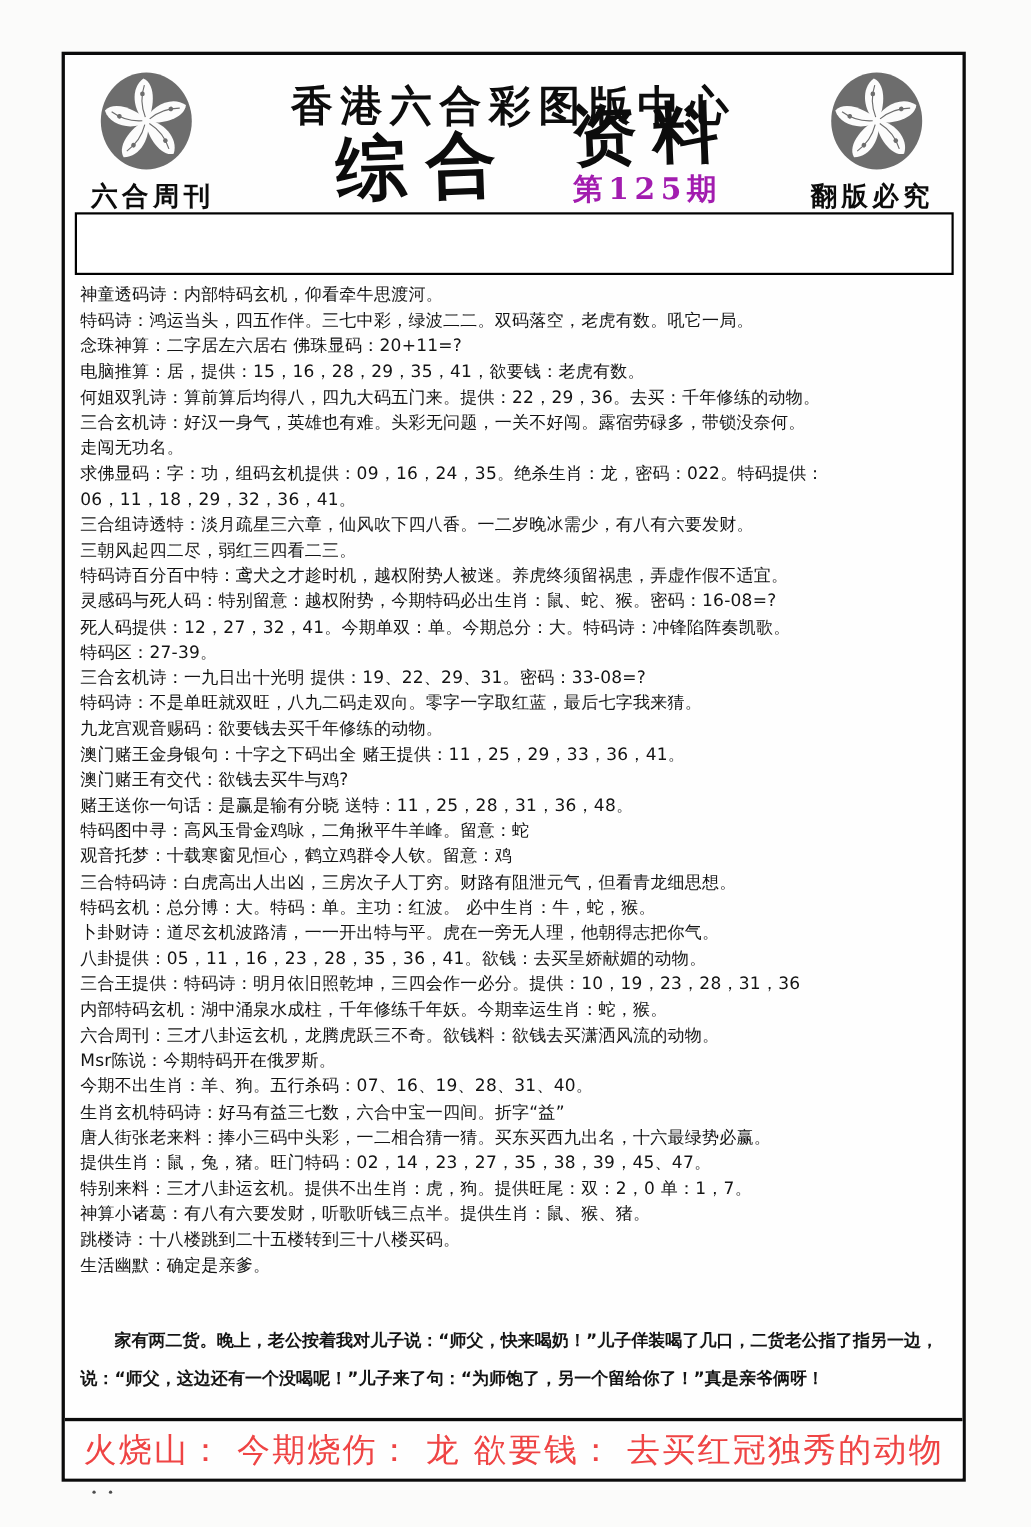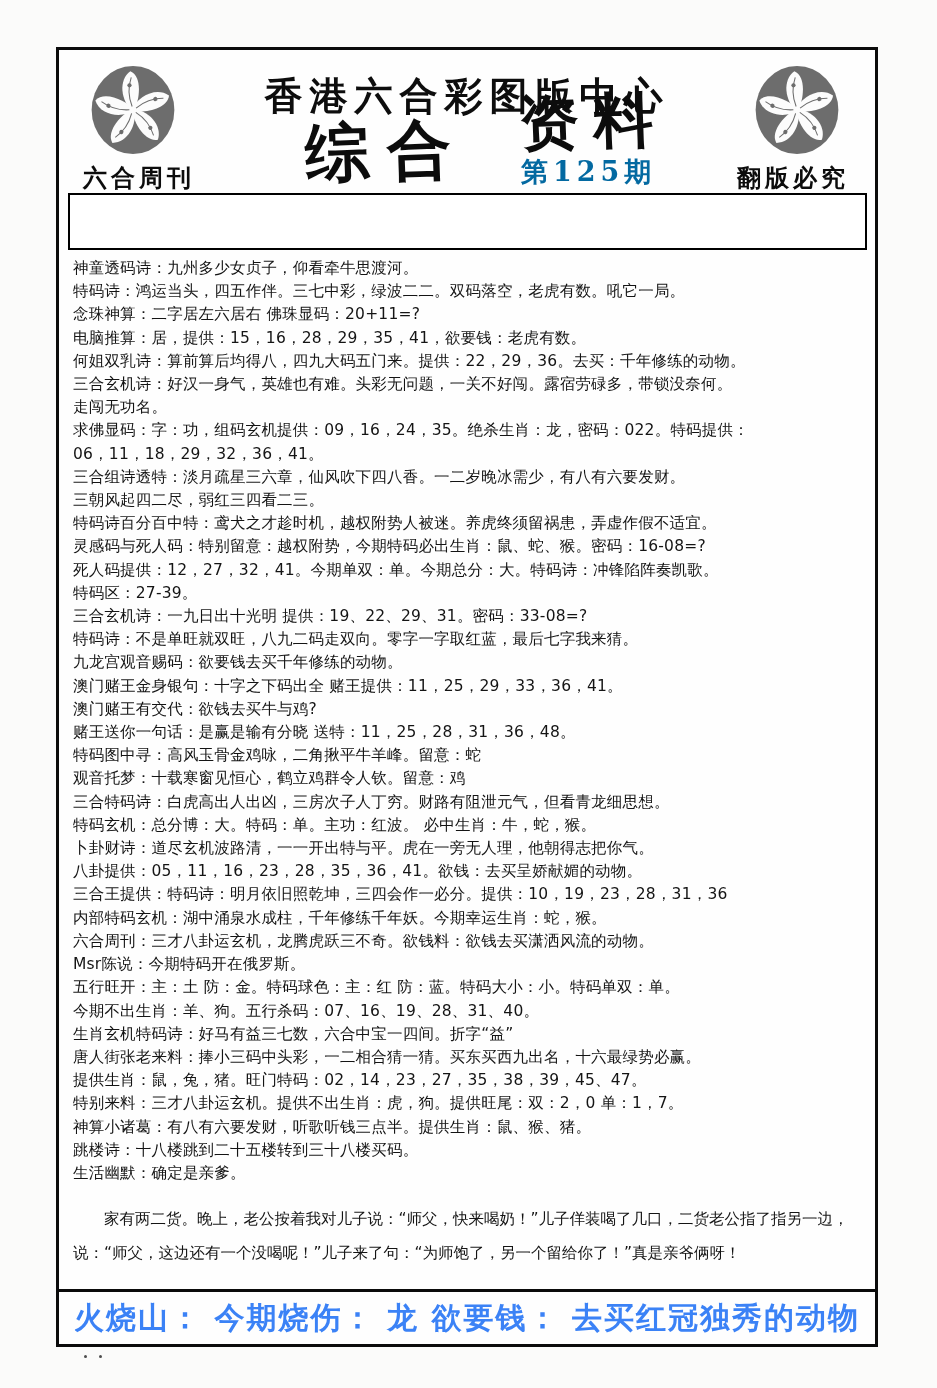--- a/index.html
+++ b/index.html
@@ -13,43 +13,43 @@
   .logo-left  { left:30px; top:12px; }
   .logo-right { right:34px; top:12px; }
   .main-title { position:absolute; top:6px; left:130px; right:130px; text-align:center;
                 font-family:"DejaVu Serif","Liberation Serif",serif; font-weight:bold;
                 font-size:38px; letter-spacing:7px; color:#0d0d0d;margin-top:15px; }
   .mh { position:absolute; font-family:"DejaVu Serif","Liberation Serif",serif; font-weight:bold;
         color:#0c0c0c; transform:rotate(-2deg); }
   .mh-left  { left:246px; top:58px;  font-size:64px; letter-spacing:18px; }
   .mh-right { left:460px; top:32px;  font-size:60px; letter-spacing:14px; }
   .issue { position:absolute; left:462px; top:104px; font-family:"DejaVu Serif","Liberation Serif",serif;
-           font-weight:bold; font-size:27px; letter-spacing:5px; color:#0369a1; }
+           font-weight:bold; font-size:27px; letter-spacing:5px; color:#a21caf; }
   .stamp { position:absolute; top:112px; font-family:"DejaVu Serif","Liberation Serif",serif;
            font-weight:bold; font-size:24px; letter-spacing:4px; color:#0c0c0c; }
   .stamp-left  { left:24px; }
   .stamp-right { right:26px; }
 
   .empty-box { position:absolute; left:9px; top:143px; width:799px; height:57px; box-sizing:border-box;
                border:2px solid #000; background:#fff; }
 
   
   .body-text { position:absolute; left:14px; top:207px; width:795px;
                font-size:15.5px; line-height:23.2px; letter-spacing:0.2px;
                color:#141414; font-weight:500; }
   .body-line { min-height:23.2px; }
 
   .humor-para { position:absolute; left:14px; top:1152px; width:793px; text-indent:2em;
-                font-size:15.5px; line-height:34px; color:#141414; font-weight:400; }
+                font-size:15.5px; line-height:34px; color:#141414; font-weight:700; }
 
   
   .banner { position:absolute; left:0; right:0; bottom:0; height:52px; border-top:3px solid #0b0b0b;
             display:flex; align-items:center; justify-content:center; background:#fefefe; }
-  .banner-text { font-family:"DejaVu Serif","Liberation Serif",serif; font-weight:bold;
-                 font-size:30px; letter-spacing:2px; color:#3b82f6; }
+  .banner-text { font-family:"DejaVu Serif","Liberation Serif",serif; font-weight:normal;
+                 font-size:30px; letter-spacing:2px; color:#ef4444; }
 
   .page-dots { position:absolute; left:84px; top:1355px; display:flex; gap:12px; }
   .page-dots i { width:3px; height:3px; background:#4d4d4d; border-radius:50%; }
 </style>
 </head>
 <body>
 
 <div class="canvas">
   <div class="frame">
 
@@ -122,21 +122,21 @@
     <div class="main-title">香港六合彩图版中心</div>
     <div class="mh mh-left">综合</div>
     <div class="mh mh-right">资料</div>
     <div class="issue">第125期</div>
     <div class="stamp stamp-left">六合周刊</div>
     <div class="stamp stamp-right">翻版必究</div>
 
     <div class="empty-box"></div>
 
     <div class="body-text">
-        <div class="body-line">神童透码诗：九州多少女贞子，仰看牵牛思渡河。</div>
+        <div class="body-line">神童透码诗：内部特码玄机，仰看牵牛思渡河。</div>
         <div class="body-line">特码诗：鸿运当头，四五作伴。三七中彩，绿波二二。双码落空，老虎有数。吼它一局。</div>
         <div class="body-line">念珠神算：二字居左六居右  佛珠显码：20+11=?</div>
         <div class="body-line">电脑推算：居，提供：15，16，28，29，35，41，欲要钱：老虎有数。</div>
         <div class="body-line">何姐双乳诗：算前算后均得八，四九大码五门来。提供：22，29，36。去买：千年修练的动物。</div>
         <div class="body-line">三合玄机诗：好汉一身气，英雄也有难。头彩无问题，一关不好闯。露宿劳碌多，带锁没奈何。</div>
         <div class="body-line">走闯无功名。</div>
         <div class="body-line">求佛显码：字：功，组码玄机提供：09，16，24，35。绝杀生肖：龙，密码：022。特码提供：</div>
         <div class="body-line">06，11，18，29，32，36，41。</div>
         <div class="body-line">三合组诗透特：淡月疏星三六章，仙风吹下四八香。一二岁晚冰需少，有八有六要发财。</div>
         <div class="body-line">三朝风起四二尽，弱红三四看二三。</div>
@@ -153,21 +153,20 @@
         <div class="body-line">特码图中寻：高风玉骨金鸡咏，二角揪平牛羊峰。留意：蛇</div>
         <div class="body-line">观音托梦：十载寒窗见恒心，鹤立鸡群令人钦。留意：鸡</div>
         <div class="body-line">三合特码诗：白虎高出人出凶，三房次子人丁穷。财路有阻泄元气，但看青龙细思想。</div>
         <div class="body-line">特码玄机：总分博：大。特码：单。主功：红波。  必中生肖：牛，蛇，猴。</div>
         <div class="body-line">卜卦财诗：道尽玄机波路清，一一开出特与平。虎在一旁无人理，他朝得志把你气。</div>
         <div class="body-line">八卦提供：05，11，16，23，28，35，36，41。欲钱：去买呈娇献媚的动物。</div>
         <div class="body-line">三合王提供：特码诗：明月依旧照乾坤，三四会作一必分。提供：10，19，23，28，31，36</div>
         <div class="body-line">内部特码玄机：湖中涌泉水成柱，千年修练千年妖。今期幸运生肖：蛇，猴。</div>
         <div class="body-line">六合周刊：三才八卦运玄机，龙腾虎跃三不奇。欲钱料：欲钱去买潇洒风流的动物。</div>
         <div class="body-line">Msr陈说：今期特码开在俄罗斯。</div>
-        <div class="body-line">五行旺开：主：土 防：金。特码球色：主：红 防：蓝。特码大小：小。特码单双：单。</div>
         <div class="body-line">今期不出生肖：羊、狗。五行杀码：07、16、19、28、31、40。</div>
         <div class="body-line">生肖玄机特码诗：好马有益三七数，六合中宝一四间。折字“益”</div>
         <div class="body-line">唐人街张老来料：捧小三码中头彩，一二相合猜一猜。买东买西九出名，十六最绿势必赢。</div>
         <div class="body-line">提供生肖：鼠，兔，猪。旺门特码：02，14，23，27，35，38，39，45、47。</div>
         <div class="body-line">特别来料：三才八卦运玄机。提供不出生肖：虎，狗。提供旺尾：双：2，0 单：1，7。</div>
         <div class="body-line">神算小诸葛：有八有六要发财，听歌听钱三点半。提供生肖：鼠、猴、猪。</div>
         <div class="body-line">跳楼诗：十八楼跳到二十五楼转到三十八楼买码。</div>
         <div class="body-line">生活幽默：确定是亲爹。</div>
       </div>
 

